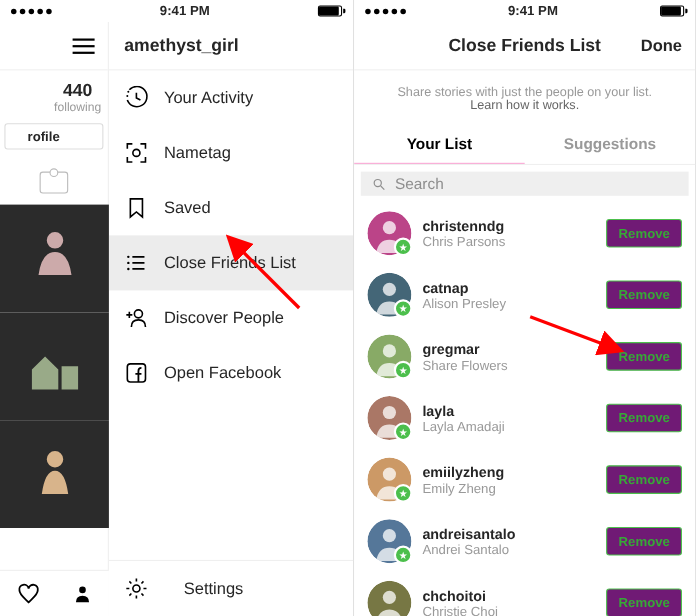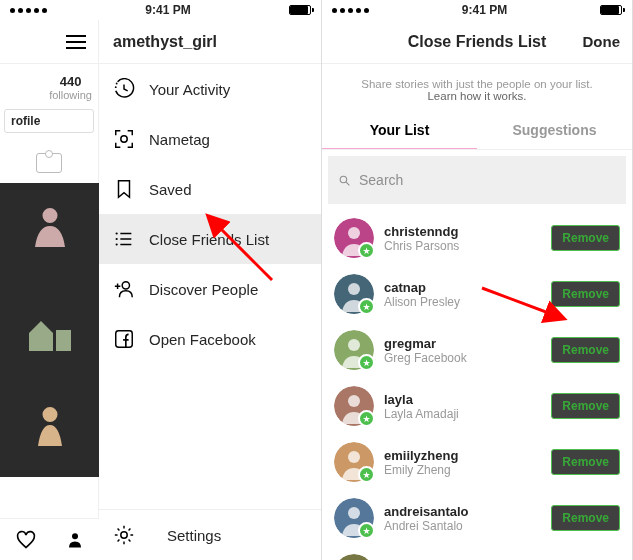--- a/index.html
+++ b/index.html
@@ -31,24 +31,24 @@
 
     
     .left-cols { display:flex; height: calc(100% - 20px); }
     .profile-col { width: 99px; border-right:1px solid #efefef; display:flex; flex-direction:column; }
     .profile-header { height: 44px; display:flex; align-items:center; justify-content:flex-end; padding-right:12px; border-bottom:1px solid #efefef; }
     .hamburger { width:20px; height:14px; display:flex; flex-direction:column; justify-content:space-between; cursor:pointer; }
     .hamburger span { height:2px; background:#000; width:100%; }
 
     .stats-row { display:flex; justify-content:flex-end; padding:10px 6px 8px; }
     .stat { text-align:center; }
-    .stat .num { font-weight:700; font-size:13px; }
+    .stat .num { font-weight:700; font-size:16px; }
     .stat .label { font-size:11px; color:#999; }
 
-    .profile-btn { margin: 0 4px; padding:4px 6px; border:1px solid #ddd; border-radius:3px; font-size:12px; font-weight:600; text-align:left; cursor:pointer; overflow:hidden; white-space:nowrap; }
+    .profile-btn { margin: 0 4px; padding:4px 20px; border:1px solid #ddd; border-radius:3px; font-size:12px; font-weight:600; text-align:left; cursor:pointer; overflow:hidden; white-space:nowrap; }
 
     .tag-icon { margin: 20px auto 10px; width:26px; height:20px; border:1px solid #bbb; border-radius:3px; position:relative; }
     .tag-icon .head { position:absolute; top:-4px; left:50%; transform:translateX(-50%); width:8px; height:8px; border:1px solid #bbb; border-radius:50%; background:#fff; }
 
     .photo { width:99px; height:98px; background:#2b2b2b; display:flex; align-items:center; justify-content:center; color:#fff; font-size:40px;}
     .photo.p1 svg path{ fill:#caa;} .photo.p2 svg path{ fill:#9a8;} .photo.p3 svg path{ fill:#d8b48b;}
 
     .bottom-bar { position:absolute; bottom:0; left:0; width:99px; height:42px; border-top:1px solid #efefef; display:flex; align-items:center; justify-content:space-around; background:#fff; }
     .heart-ic { width:22px; height:20px; }
     .person-ic { width:18px; height:20px; }
@@ -67,32 +67,32 @@
     .r-title { font-size:16px; font-weight:600; }
     .r-done { position:absolute; right:12px; font-size:15px; font-weight:600; cursor:pointer; }
     .r-desc { text-align:center; font-size:11.5px; color:#999; padding:14px 18px 10px; }
     .r-desc .learn { color:#666; cursor:pointer; font-weight:500; }
 
     .tabs { display:flex; border-bottom:1px solid #efefef; }
     .tab { flex:1; text-align:center; padding:10px 0; font-size:14px; color:#999; cursor:pointer; font-weight:600; }
     .tab.active { color:#000000; border-bottom:1px solid #f9a8d4; }
 
     .search-wrap { padding:6px; }
-    .search { display:flex; align-items:center; gap:8px; background:#efefef; border-radius:0; padding:16px 10px; font-size:14px; color:#8e8e8e; cursor:text; }
+    .search { display:flex; align-items:center; gap:8px; background:#efefef; border-radius:0; padding:3px 10px; font-size:14px; color:#8e8e8e; cursor:text; }
     .search svg { width:13px; height:13px; }
 
     .friends { overflow:hidden; }
     .friend { display:flex; align-items:center; gap:10px; padding:8px 12px; }
     .av-wrap { position:relative; width:40px; height:40px; flex-shrink:0; }
     .avatar { width:40px; height:40px; border-radius:50%; display:block; }
     .av-wrap .star { position:absolute; bottom:-1px; right:-1px; width:17px; height:17px; border-radius:50%; background:#4cbf4c; border:2px solid #fff; display:flex; align-items:center; justify-content:center; color:#fff; font-size:9px; }
     .f-txt { flex:1; min-width:0; }
     .f-user { font-size:13px; font-weight:700; }
     .f-name { font-size:12px; color:#999; }
-    .remove-btn { border:1px solid #4cbf4c; color:#37a837; background:#404040; font-size:12px; font-weight:700; padding:5px 10px; border-radius:3px; cursor:pointer; }
+    .remove-btn { border:1px solid #4cbf4c; color:#37a837; background:#701a75; font-size:12px; font-weight:700; padding:5px 10px; border-radius:3px; cursor:pointer; }
 
     
     .arrow { position:absolute; pointer-events:none; }
     .arrow svg { overflow:visible; }
   </style>
 </head>
 <body>
 
 <div class="screens">
 
@@ -313,21 +313,21 @@
     <div class="av-wrap">
       <svg class="avatar" viewBox="0 0 40 40">
               <circle cx="20" cy="20" r="20" fill="#8a6"></circle>
               <circle cx="20" cy="15" r="6" fill="rgba(255,255,255,.75)"></circle>
               <path d="M8 38 Q10 26 20 26 Q30 26 32 38 Z" fill="rgba(255,255,255,.75)"></path>
             </svg>
       <div class="star">★</div>
     </div>
     <div class="f-txt">
       <div class="f-user">gregmar</div>
-      <div class="f-name">Greg Facebook</div>
+      <div class="f-name">Share Flowers</div>
     </div>
     <button class="remove-btn">Remove</button>
   </div>
         <div class="friend">
     <div class="av-wrap">
       <svg class="avatar" viewBox="0 0 40 40">
               <circle cx="20" cy="20" r="20" fill="#a76"></circle>
               <circle cx="20" cy="15" r="6" fill="rgba(255,255,255,.75)"></circle>
               <path d="M8 38 Q10 26 20 26 Q30 26 32 38 Z" fill="rgba(255,255,255,.75)"></path>
             </svg>

